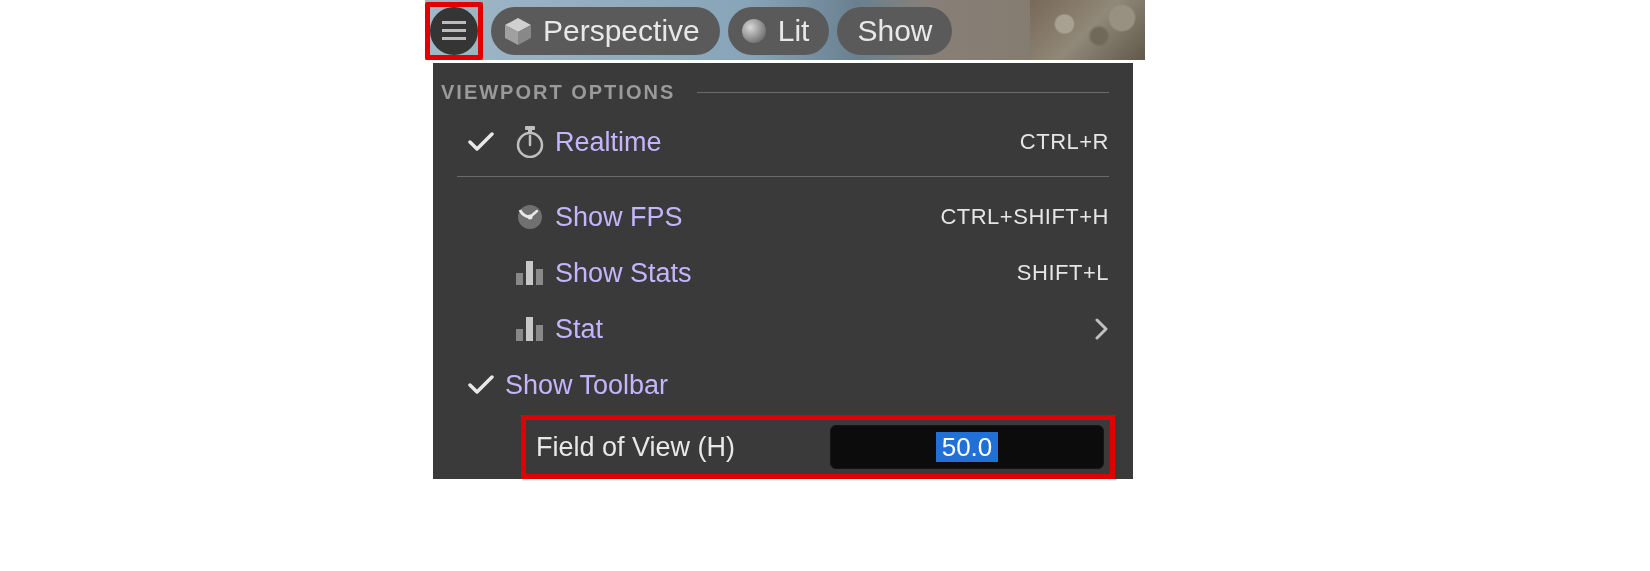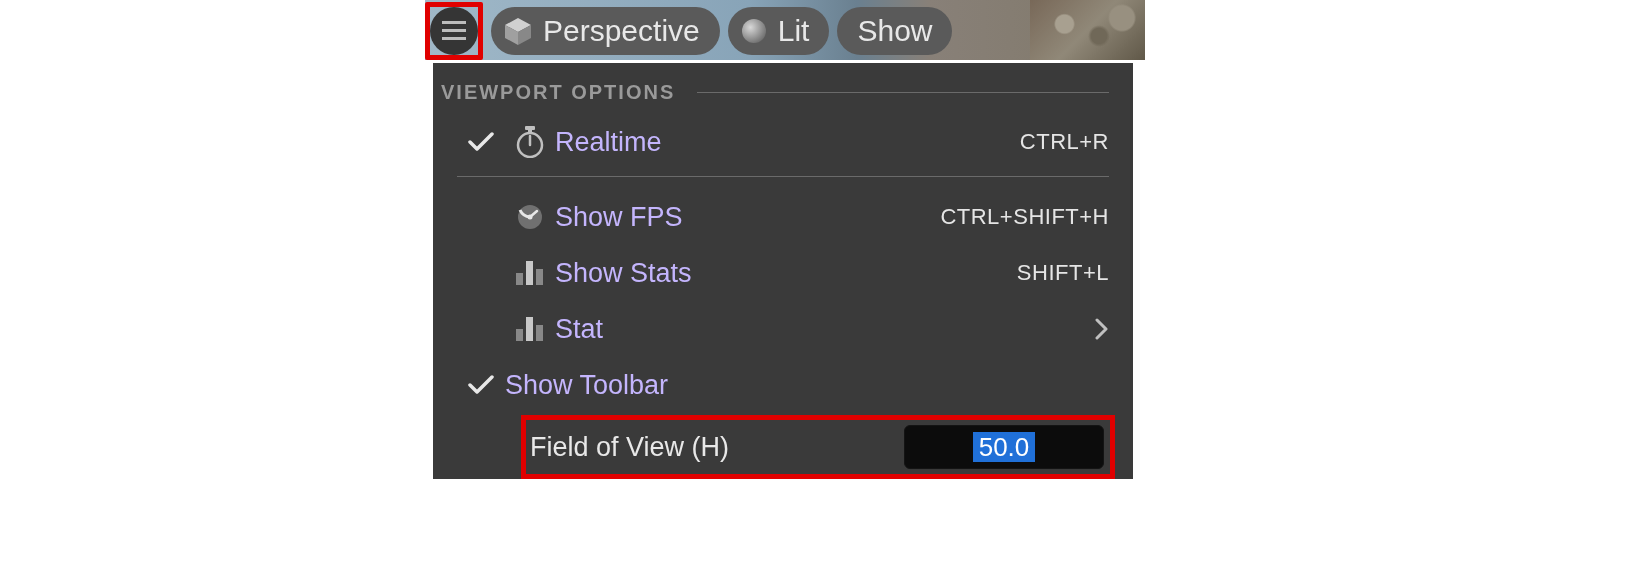--- a/index.html
+++ b/index.html
@@ -132,29 +132,29 @@
       height: 1px;
       background: #6a6a6a;
       margin: 6px 24px 12px 24px;
     }
     .fov-row {
       display: flex;
       align-items: center;
       height: 64px;
       margin: 2px 18px 0 88px;
       border: 5px solid #e00000;
-      padding: 0 6px 0 4px;
+      padding: 0 6px 0 10px;
     }
     .fov-label {
       flex: 1;
       color: #e8e8e8;
       font-size: 27px;
     }
     .fov-input {
-      width: 200px;
+      width: 274px;
       height: 44px;
       background: #0c0c0c;
       border-radius: 6px;
       display: flex;
       align-items: center;
       justify-content: center;
       border: 1px solid #141414;
     }
     .fov-value {
       color: #ffffff;

